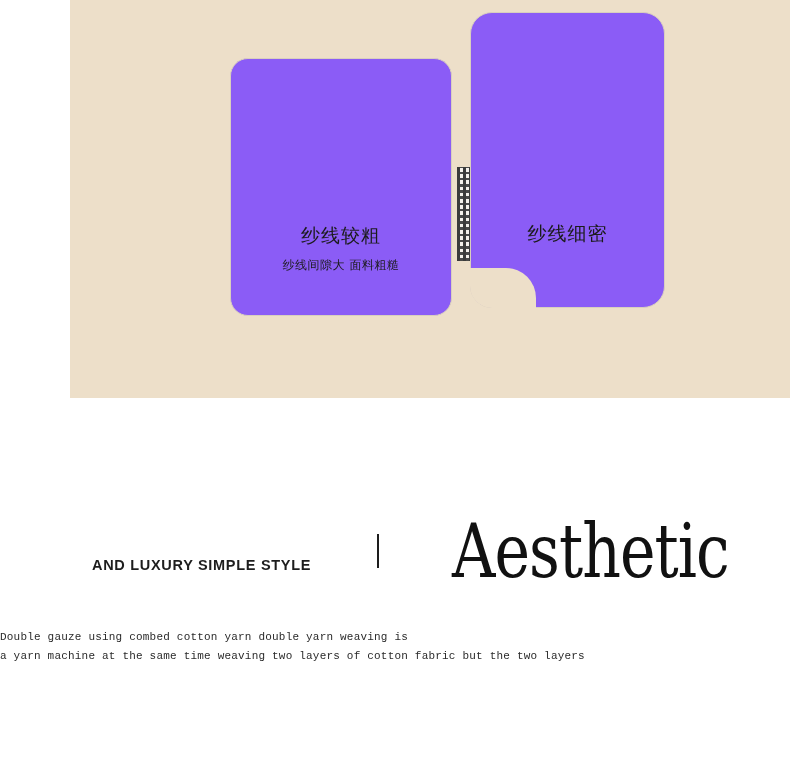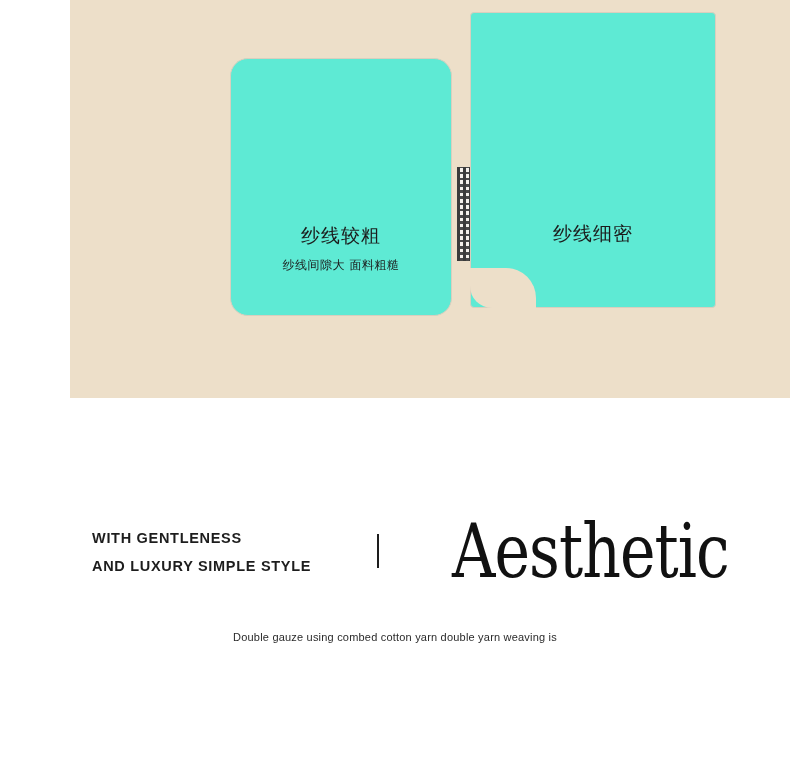--- a/index.html
+++ b/index.html
@@ -21,37 +21,37 @@
     left: 70px;
     top: 0;
     width: 720px;
     height: 398px;
     background: #eddfc9;
   }
 
   
   .card {
     position: absolute;
-    background: #5eead4;
+    background: #8b5cf6;
     box-sizing: border-box;
   }
   .card-left {
     left: 160px;
     top: 58px;
     width: 222px;
     height: 258px;
     border-radius: 18px;
     border: 1px solid #d9cfbe;
   }
   .card-right {
     left: 400px;
     top: 12px;
-    width: 246px;
+    width: 195px;
     height: 296px;
-    border-radius: 4px;
+    border-radius: 22px;
     border: 1px solid #d9cfbe;
   }
   
   .fold {
     position: absolute;
     left: 400px;
     top: 268px;
     width: 66px;
     height: 40px;
     background: #eddfc9;
@@ -100,21 +100,21 @@
     left: 92px;
     top: 524px;
     width: 230px;
     color: #1d1d1d;
     font-size: 14.5px;
     letter-spacing: 0.7px;
     line-height: 28px;
     font-weight: bold;
     font-family: "Liberation Sans", sans-serif;
   }
-  .headline .line2 { white-space: nowrap; }
+  .headline .line2 { white-space: nowrap; margin-top: 27px; }
 
   .divider {
     position: absolute;
     left: 377px;
     top: 534px;
     width: 2px;
     height: 34px;
     background: #1d1d1d;
   }
 
@@ -131,26 +131,25 @@
     transform-origin: left top;
     white-space: nowrap;
   }
 
   
   .paragraph {
     position: absolute;
     left: 0;
     top: 628px;
     width: 790px;
-    text-align: center;
     color: #2a2a2a;
     font-size: 11px;
     line-height: 19px;
     letter-spacing: 0.2px;
-    font-family: Liberation Sans, sans-serif;
+    font-family: Liberation Mono, monospace;
   }
 </style>
 </head>
 <body>
 
 <div class="banner">
 
   <div class="card card-left">
     <div class="swatch swatch-coarse"></div>
     <div class="caption cap-left">
@@ -163,23 +162,23 @@
 
     <div class="caption cap-right">
       <div class="caption-title">纱线细密</div>
     </div>
   </div>
 
   <div class="fold"></div>
 </div>
 
 <div class="headline">
-  <div>WITH GENTLENESS</div>
   <div class="line2">AND LUXURY SIMPLE STYLE</div>
 </div>
 
 <div class="divider"></div>
 
 <div class="brand">Aesthetic</div>
 
 <div class="paragraph">
   <div>Double gauze using combed cotton yarn double yarn weaving is</div>
+  <div>a yarn machine at the same time weaving two layers of cotton fabric but the two layers</div>
 </div>
 
 </body></html>

